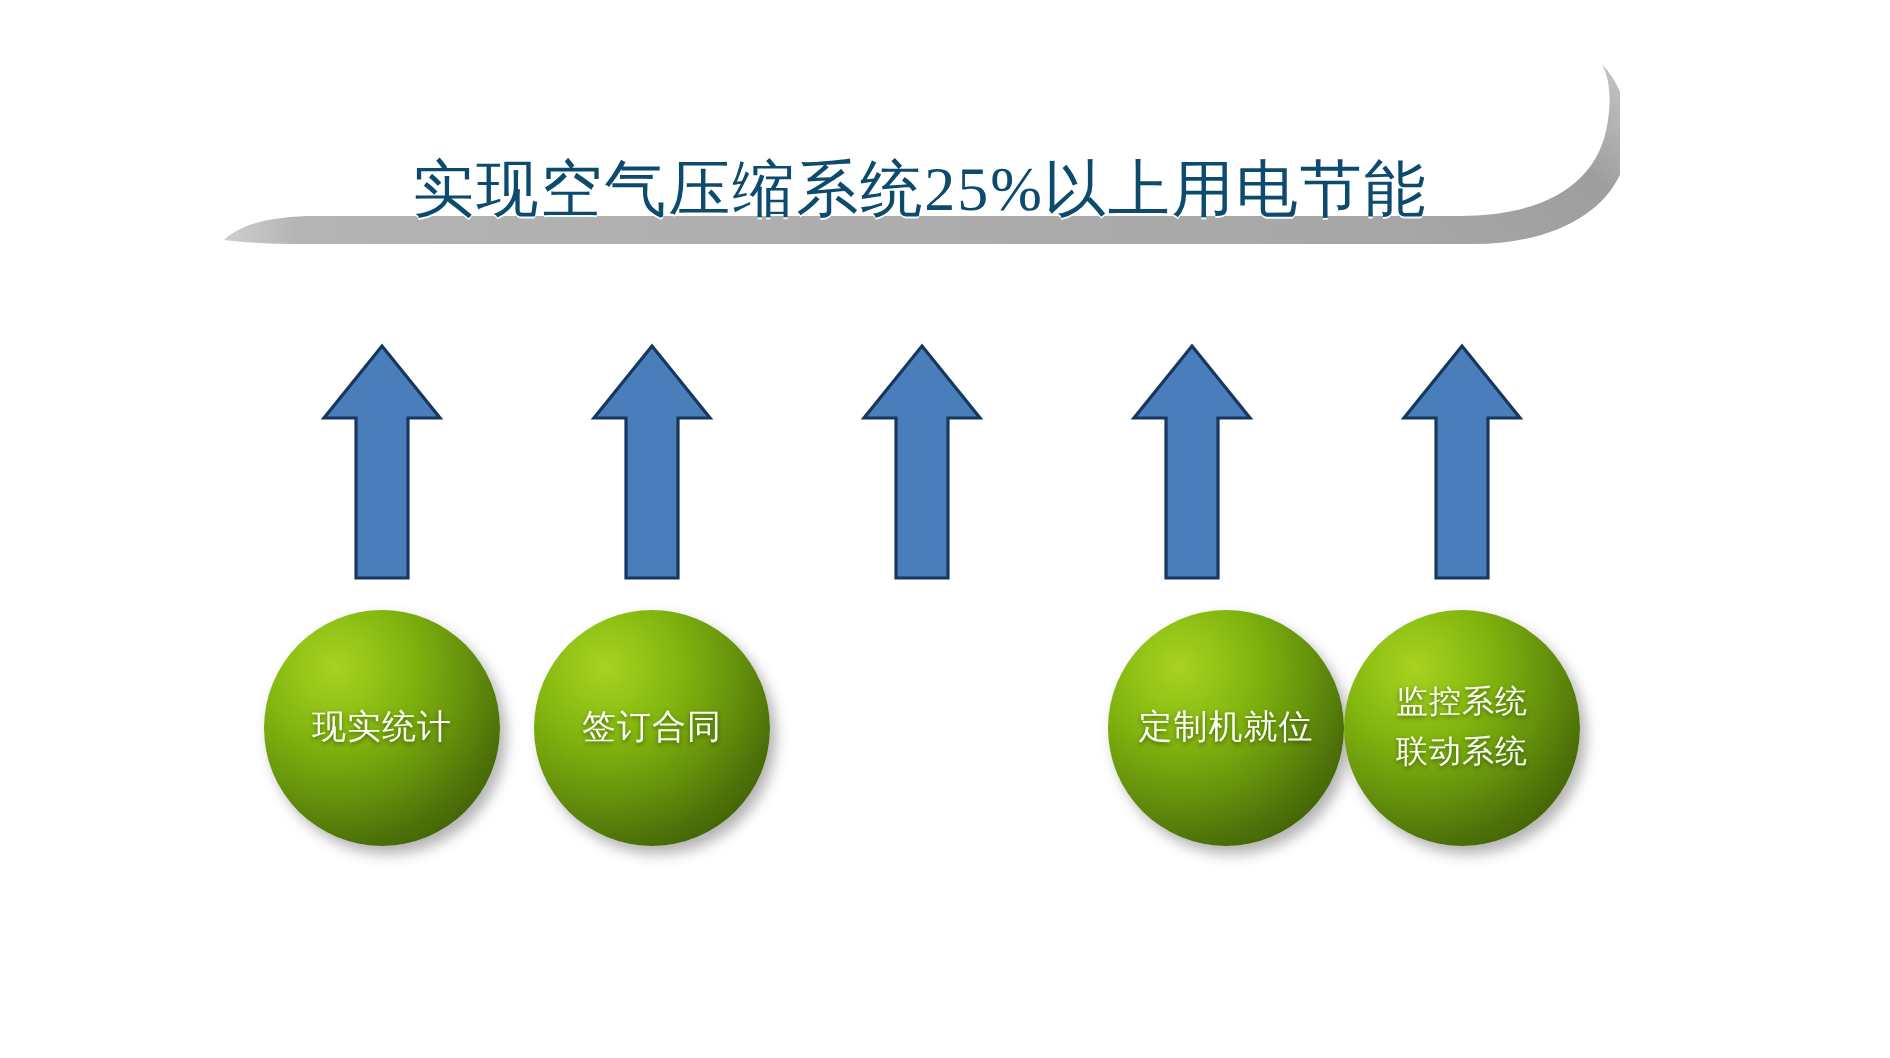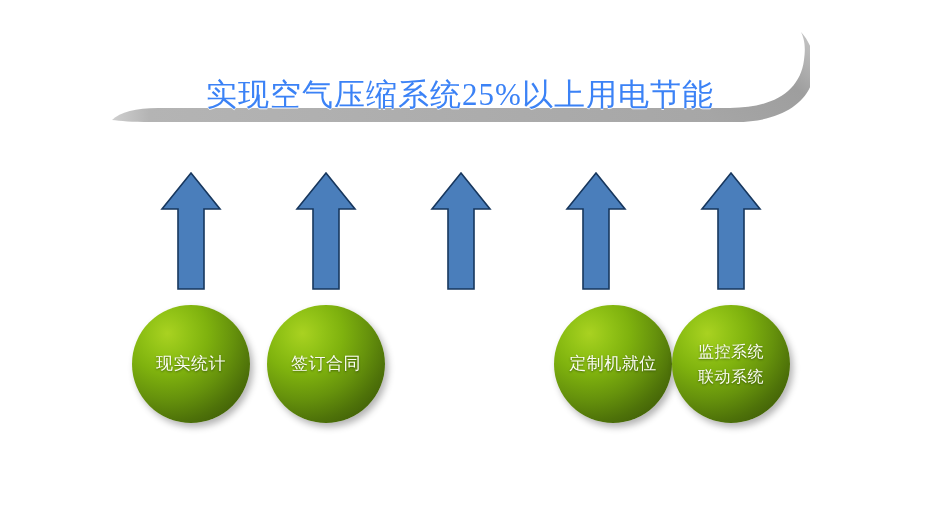--- a/index.html
+++ b/index.html
@@ -15,21 +15,21 @@
   
   .banner{position:absolute;left:110px;top:30px;width:700px;height:110px;}
   .banner-svg{position:absolute;left:0;top:0;}
   .banner-title{
     position:absolute;
     left:45px;top:44px;
     width:610px;
     text-align:center;
     font-size:31px;
     letter-spacing:1px;
-    color:#3b82f6;
+    color:#0c4a6e;
     font-family:"Liberation Serif","DejaVu Serif",serif;
     white-space:nowrap;
     text-shadow:0 1px 0 rgba(255,255,255,.9);
   }
 
   
   .arrow{position:absolute;top:170px;width:62px;height:122px;}
   .arrow svg{display:block;width:62px;height:122px;}
 
   

